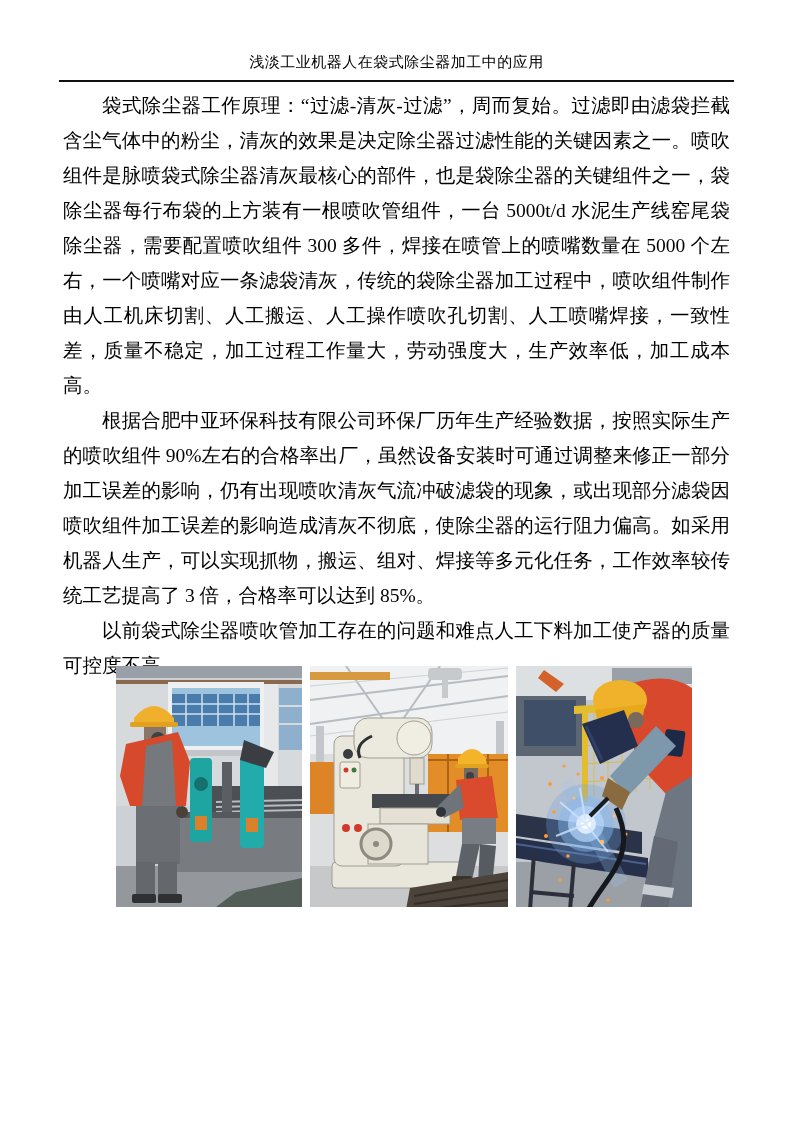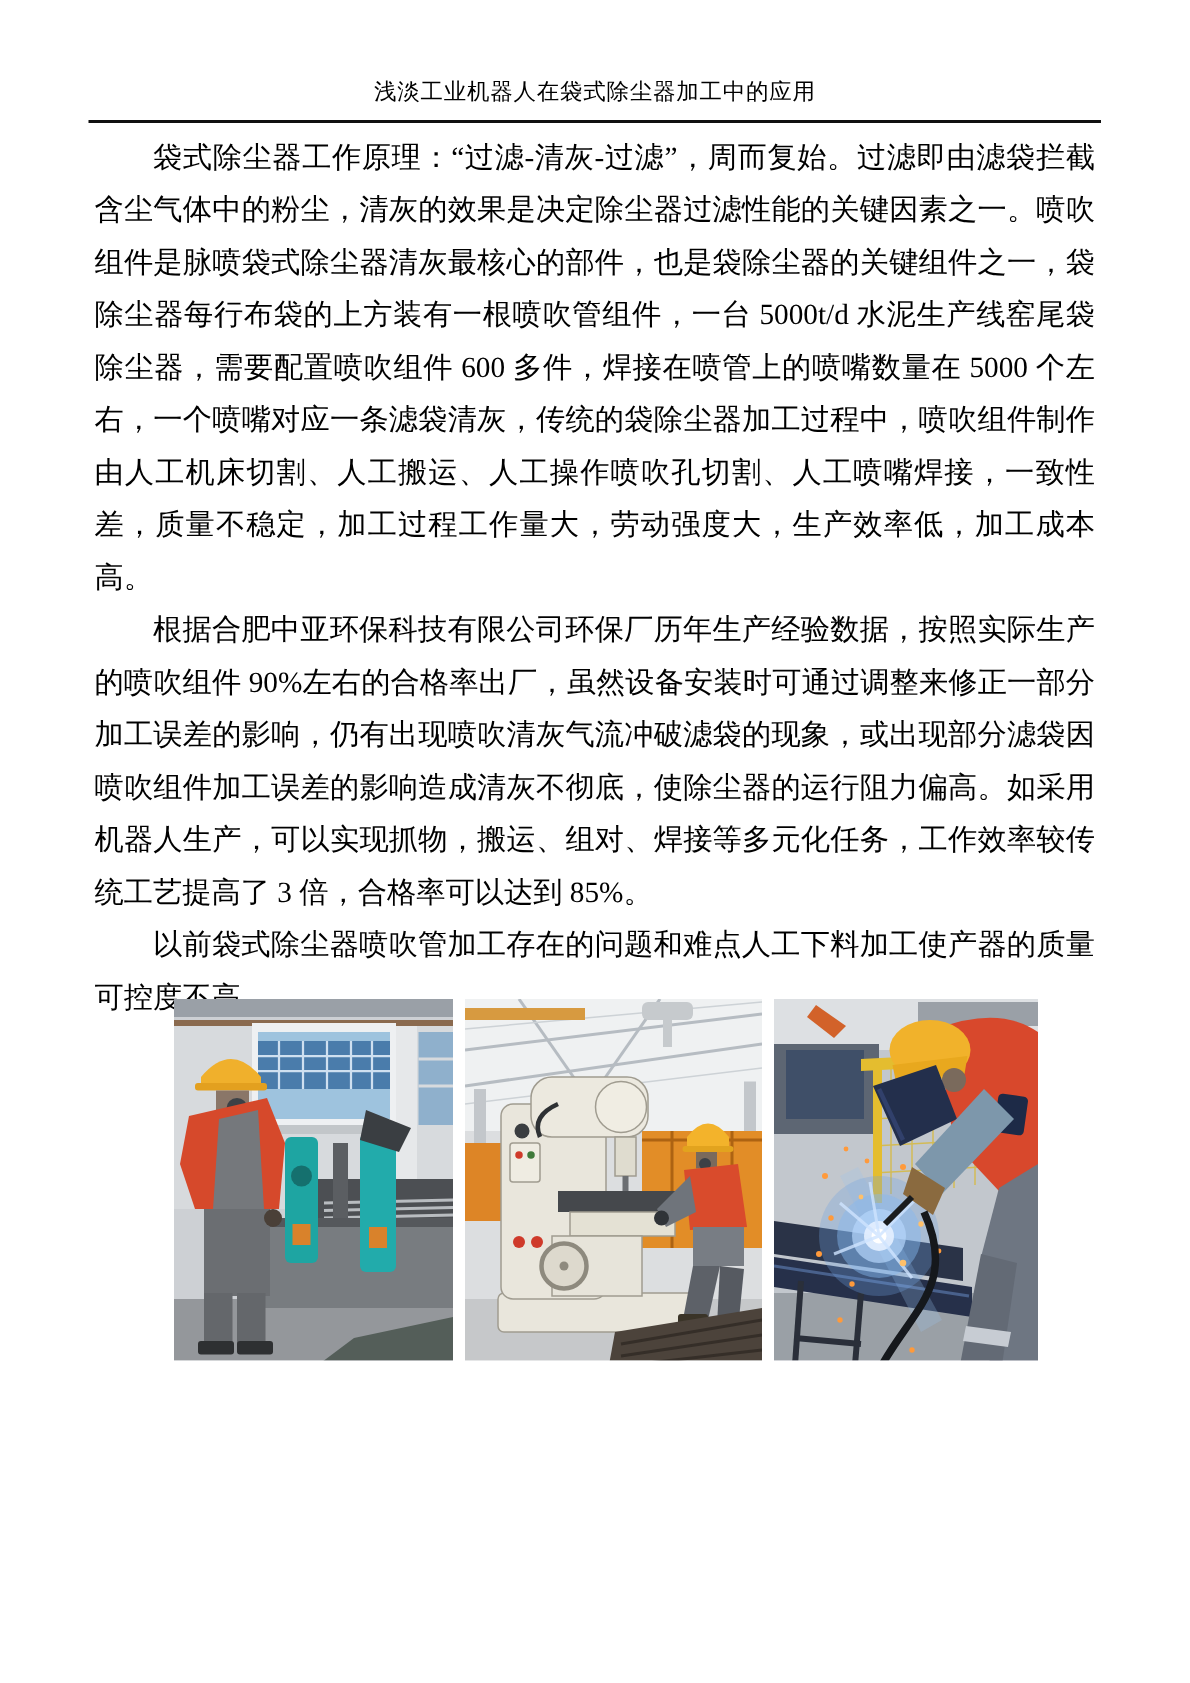--- a/index.html
+++ b/index.html
@@ -45,21 +45,21 @@
 </style>
 </head>
 <body>
 
 <div class="page">
 
   <div class="running-title">浅淡工业机器人在袋式除尘器加工中的应用</div>
   <div class="header-rule"></div>
 
   <div class="body-text">
-    <p class="para">袋式除尘器工作原理：“过滤-清灰-过滤”，周而复始。过滤即由滤袋拦截含尘气体中的粉尘，清灰的效果是决定除尘器过滤性能的关键因素之一。喷吹组件是脉喷袋式除尘器清灰最核心的部件，也是袋除尘器的关键组件之一，袋除尘器每行布袋的上方装有一根喷吹管组件，一台 5000t/d 水泥生产线窑尾袋除尘器，需要配置喷吹组件 600 多件，焊接在喷管上的喷嘴数量在 5000 个左右，一个喷嘴对应一条滤袋清灰，传统的袋除尘器加工过程中，喷吹组件制作由人工机床切割、人工搬运、人工操作喷吹孔切割、人工喷嘴焊接，一致性差，质量不稳定，加工过程工作量大，劳动强度大，生产效率低，加工成本高。</p>
+    <p class="para">袋式除尘器工作原理：“过滤-清灰-过滤”，周而复始。过滤即由滤袋拦截含尘气体中的粉尘，清灰的效果是决定除尘器过滤性能的关键因素之一。喷吹组件是脉喷袋式除尘器清灰最核心的部件，也是袋除尘器的关键组件之一，袋除尘器每行布袋的上方装有一根喷吹管组件，一台 5000t/d 水泥生产线窑尾袋除尘器，需要配置喷吹组件 300 多件，焊接在喷管上的喷嘴数量在 5000 个左右，一个喷嘴对应一条滤袋清灰，传统的袋除尘器加工过程中，喷吹组件制作由人工机床切割、人工搬运、人工操作喷吹孔切割、人工喷嘴焊接，一致性差，质量不稳定，加工过程工作量大，劳动强度大，生产效率低，加工成本高。</p>
     <p class="para">根据合肥中亚环保科技有限公司环保厂历年生产经验数据，按照实际生产的喷吹组件 90%左右的合格率出厂，虽然设备安装时可通过调整来修正一部分加工误差的影响，仍有出现喷吹清灰气流冲破滤袋的现象，或出现部分滤袋因喷吹组件加工误差的影响造成清灰不彻底，使除尘器的运行阻力偏高。如采用机器人生产，可以实现抓物，搬运、组对、焊接等多元化任务，工作效率较传统工艺提高了 3 倍，合格率可以达到 85%。</p>
     <p class="para">以前袋式除尘器喷吹管加工存在的问题和难点人工下料加工使产器的质量可控度不高。</p>
   </div>
 
   <figure class="figure">
     <div class="photo-row">
 
       <svg class="photo" width="186" height="244" viewBox="0 0 186 244">
         <g>
           <rect width="186" height="244" fill="#cdd0d4"></rect>

